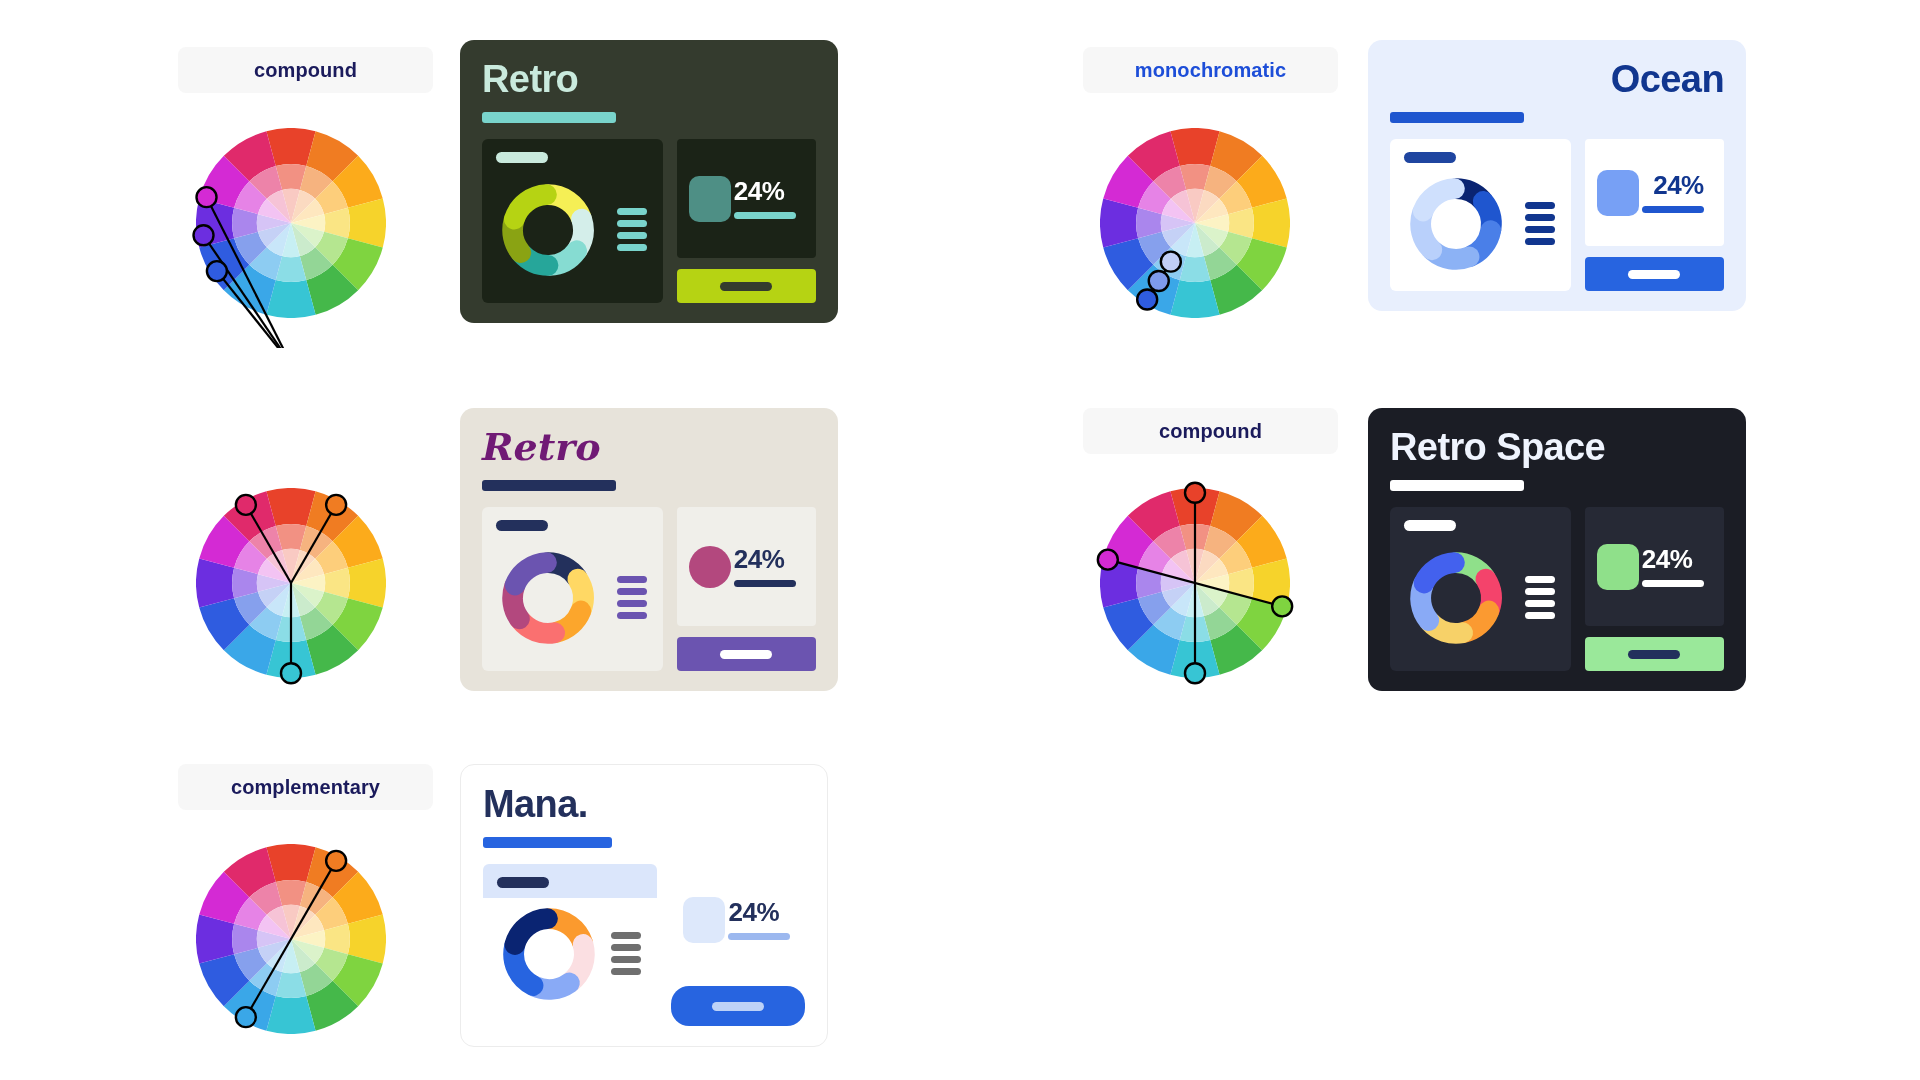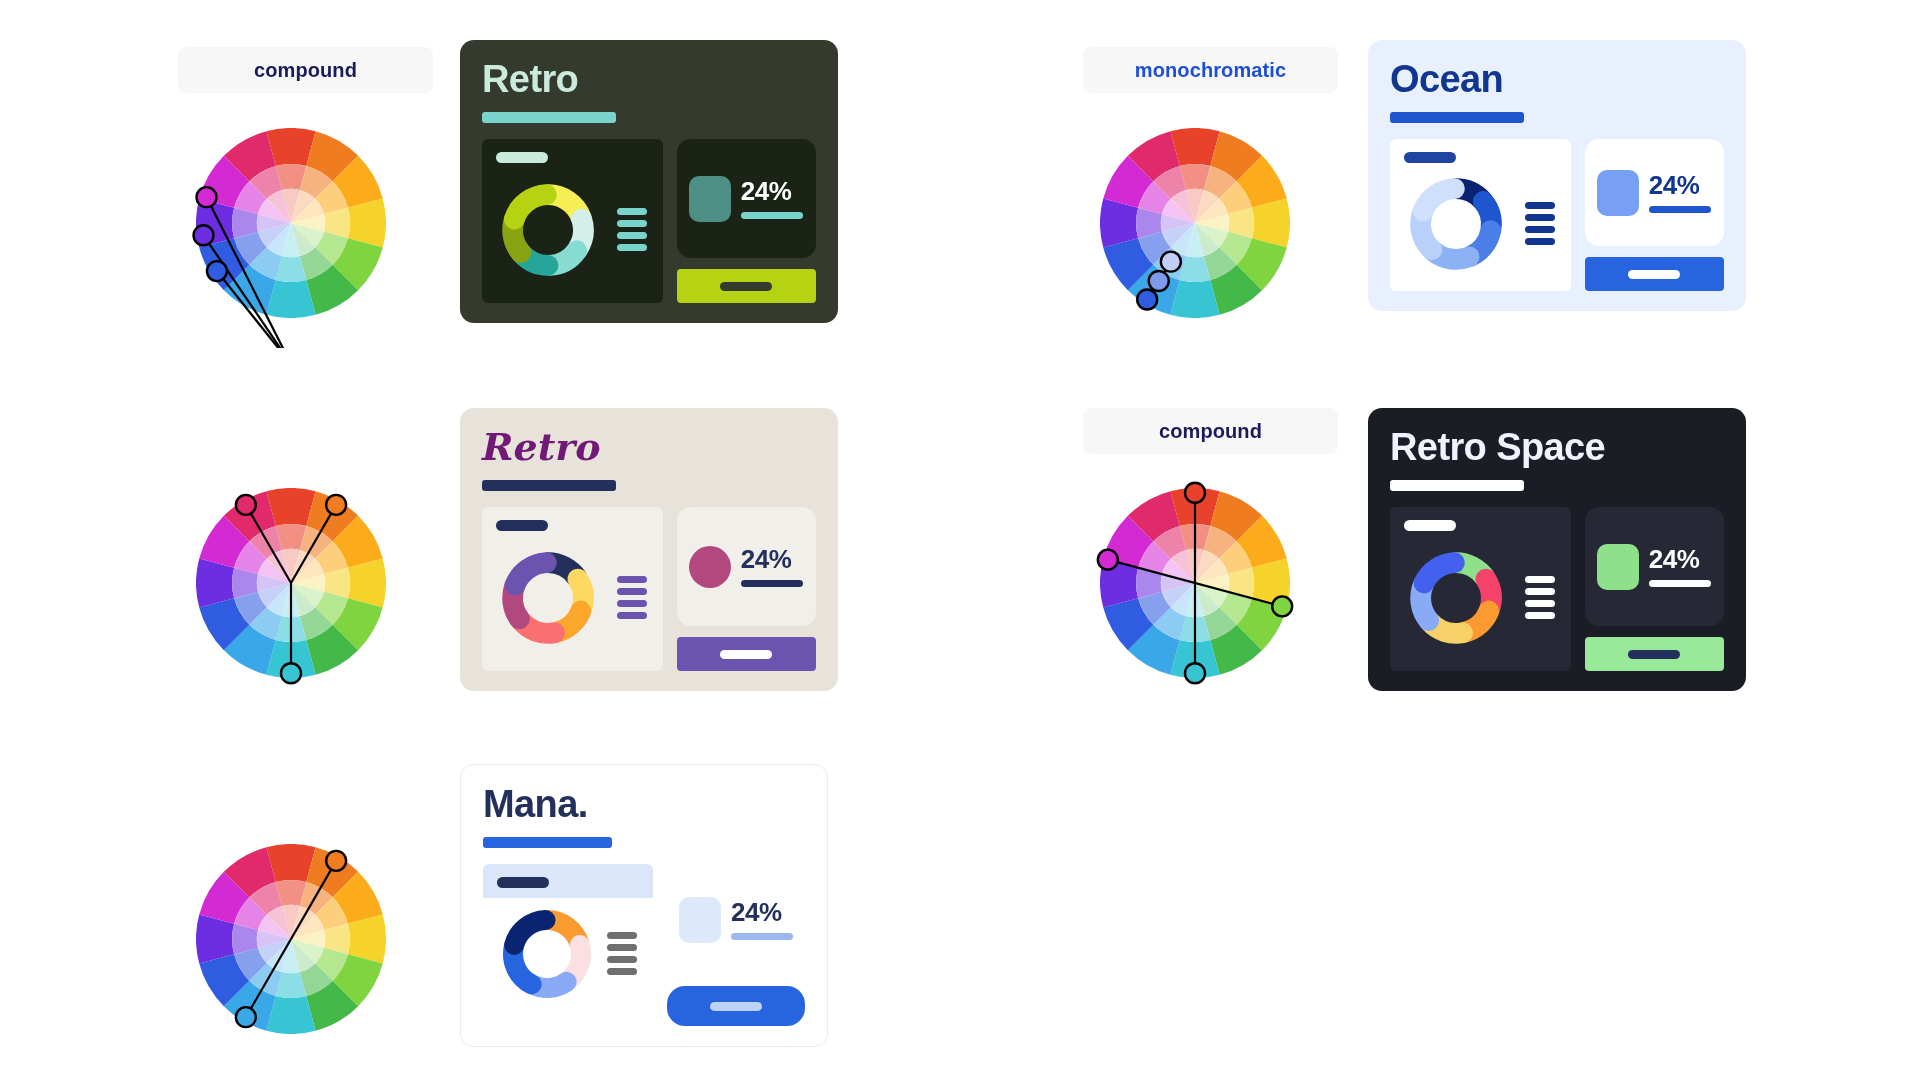--- a/index.html
+++ b/index.html
@@ -100,24 +100,24 @@
     border-radius:4px;
   }
 
   .panel-right{
     flex:0.93;
     display:flex; flex-direction:column;
     gap:11px;
   }
   .stat-box{
     flex:1;
-    border-radius:14px;
+    border-radius:4px;
     display:flex;
     align-items:center;
-    gap:10px;
+    gap:3px;
     padding:0 12px;
   }
   .swatch{ flex:none; }
   .stat-text{ display:flex; flex-direction:column; gap:8px; }
   .stat-pct{
     font-size:26px;
     font-weight:800;
     line-height:1;
     letter-spacing:-.5px;
   }
@@ -275,21 +275,21 @@
         <path d="M70.81694808342007 70.81694808342007A34.199999999999996 34.199999999999996 0 0 1 86.1483886574938 61.96533674091387L95 95A0 0 0 0 0 95 95Z" fill="#f6c3d6"></path>
       </svg>
       <svg width="250" height="250" viewBox="0 0 250 250" style="position: absolute; left: -30px; top: -30px; pointer-events: none;">
         <line x1="77.17478640295326" y1="201.53634067811745" x2="88.7535223264488" y2="183.00648977709955" stroke="#000" stroke-width="2.2"></line>
         <line x1="88.7535223264488" y1="183.00648977709955" x2="100.83568155096586" y2="163.67099318473302" stroke="#000" stroke-width="2.2"></line>
         <circle cx="77.17478640295326" cy="201.53634067811745" r="10" fill="#2f5ce0" stroke="#000" stroke-width="2.4"></circle>
         <circle cx="88.7535223264488" cy="183.00648977709955" r="10" fill="#7e9aec" stroke="#000" stroke-width="2.4"></circle>
         <circle cx="100.83568155096586" cy="163.67099318473302" r="10" fill="#c1cef6" stroke="#000" stroke-width="2.4"></circle>
       </svg>
     </div>
-    <div class="card" style="left: 1368px; top: 40px; width: 378px; height: 271px;">
+    <div class="card" style="left: 1368px; top: 40px; width: 378px; height: 271px; text-align: right;">
       <div class="card-inner" style="background: rgb(232, 239, 253);">
         <div class="card-title" style="color: rgb(17, 54, 143);">Ocean</div>
         <div class="title-bar" style="background: rgb(31, 86, 207); width: 40%;"></div>
         <div class="card-body">
           <div class="panel-left" style="background: rgb(255, 255, 255);">
             <div class="chip" style="background: rgb(31, 69, 160); position: relative;"></div>
             <div class="donut-row">
               <svg width="104" height="104" viewBox="0 0 100 100" class="donut">
                 <circle cx="50" cy="50" r="34" fill="none" stroke="#0a2472" stroke-width="20" stroke-linecap="round" stroke-dasharray="28.307962062174834 213.62830044410595" transform="rotate(-90 50 50)"></circle>
                 <circle cx="50" cy="50" r="34" fill="none" stroke="#1f56cf" stroke-width="20" stroke-linecap="round" stroke-dasharray="28.307962062174834 213.62830044410595" transform="rotate(-39.599999999999994 50 50)"></circle>
@@ -491,20 +491,23 @@
                 <div class="stat-under" style="background: rgb(255, 255, 255);"></div>
               </div>
             </div>
             <div class="cta" style="background: rgb(154, 232, 154);">
               <i style="background: rgb(35, 48, 92);"></i>
             </div>
           </div>
         </div>
       </div>
     </div>
+    <div class="pill entry" style="left: 178px; top: 764px; width: 255px; background: rgb(247, 247, 247); color: rgb(27, 27, 92);">
+      <span>complementary</span>
+    </div>
     <div class="wheel-wrap" style="left: 196px; top: 844px; width: 190px; height: 190px;">
       <svg width="190" height="190" viewBox="0 0 190 190" class="wheel">
         <path d="M70.41219071526052 3.2370465025385045A95 95 0 0 1 119.58780928473948 3.2370465025385045L110.24444175653846 38.10696883157388A58.9 58.9 0 0 0 79.75555824346152 38.10696883157388Z" fill="#e8422a"></path>
         <path d="M119.58780928473948 3.2370465025385045A95 95 0 0 1 162.17514421272202 27.824855787277997L136.64858941188766 53.35141058811236A58.9 58.9 0 0 0 110.24444175653846 38.10696883157388Z" fill="#f07c22"></path>
         <path d="M162.17514421272202 27.824855787277997A95 95 0 0 1 186.7629534974615 70.41219071526052L151.89303116842612 79.75555824346154A58.9 58.9 0 0 0 136.64858941188766 53.35141058811236Z" fill="#fcab1b"></path>
         <path d="M186.7629534974615 70.41219071526052A95 95 0 0 1 186.7629534974615 119.58780928473948L151.89303116842612 110.24444175653846A58.9 58.9 0 0 0 151.89303116842612 79.75555824346154Z" fill="#f6d32b"></path>
         <path d="M186.7629534974615 119.58780928473948A95 95 0 0 1 162.17514421272202 162.175144212722L136.64858941188766 136.64858941188766A58.9 58.9 0 0 0 151.89303116842612 110.24444175653846Z" fill="#7fd440"></path>
         <path d="M162.17514421272202 162.175144212722A95 95 0 0 1 119.58780928473948 186.7629534974615L110.24444175653846 151.89303116842612A58.9 58.9 0 0 0 136.64858941188766 136.64858941188766Z" fill="#45b84a"></path>
         <path d="M119.58780928473948 186.7629534974615A95 95 0 0 1 70.41219071526052 186.7629534974615L79.75555824346152 151.89303116842612A58.9 58.9 0 0 0 110.24444175653846 151.89303116842612Z" fill="#37c5d4"></path>
         <path d="M70.41219071526052 186.7629534974615A95 95 0 0 1 27.824855787277997 162.17514421272202L53.35141058811236 136.64858941188766A58.9 58.9 0 0 0 79.75555824346152 151.89303116842612Z" fill="#3aa7e8"></path>

